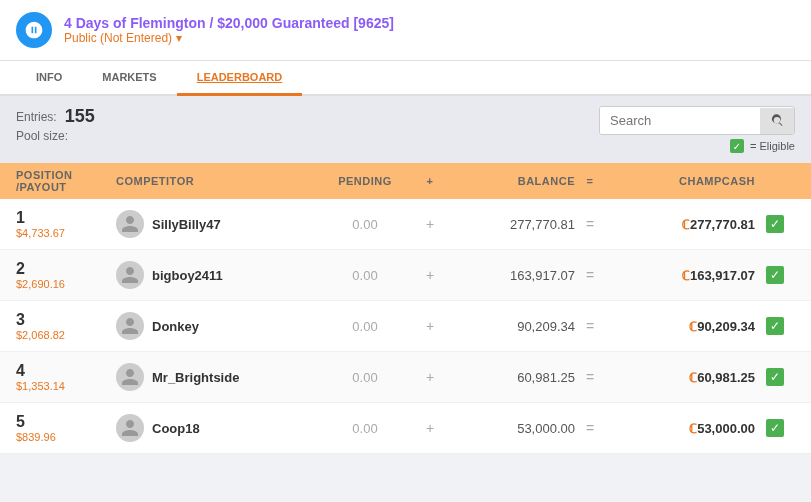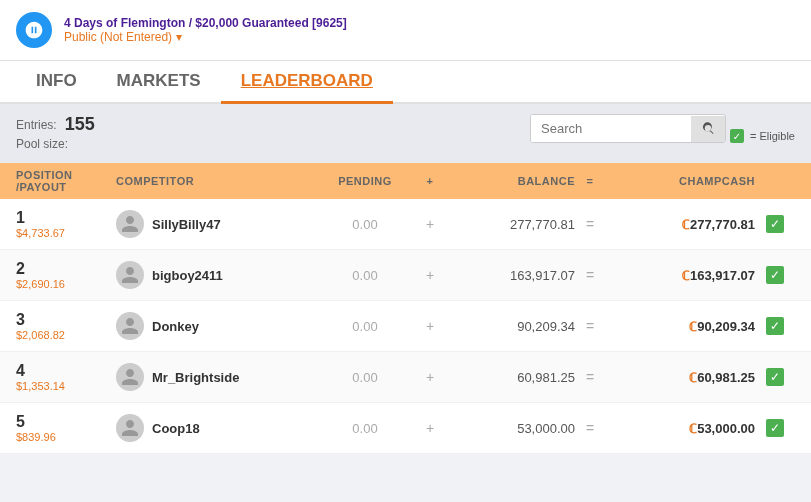--- a/index.html
+++ b/index.html
@@ -35,22 +35,22 @@
     .header-logo svg {
       width: 20px;
       height: 20px;
       fill: white;
     }
 
     .header-text {}
 
     .header-title {
       font-weight: bold;
-      font-size: 12px;
-      color: #4c1d95;
+      font-size: 14px;
+      color: #8b5cf6;
     }
 
     .header-subtitle {
       font-size: 12px;
       color: #e87722;
       cursor: pointer;
       display: flex;
       align-items: center;
       gap: 4px;
       text-align: right;
@@ -59,21 +59,21 @@
     .tabs {
       background: #fff;
       display: flex;
       padding: 0 16px;
       border-bottom: 2px solid #e0e0e0;
     }
 
     .tab {
       padding: 10px 20px;
       cursor: pointer;
-      font-size: 17px;
+      font-size: 11px;
       font-weight: 600;
       color: #666;
       text-transform: uppercase;
       border-bottom: 3px solid transparent;
       margin-bottom: -2px;
     }
 
     .tab.active {
       color: #e87722;
       border-bottom: 3px solid #e87722;
@@ -103,21 +103,21 @@
     }
 
     .meta-value {
       font-size: 18px;
       font-weight: bold;
       color: #333;
     }
 
     .meta-right {
       display: flex;
-      flex-direction: row;
+      flex-direction: column;
       align-items: flex-end;
       gap: 4px;
     }
 
     .search-box {
       display: flex;
       align-items: center;
       background: #fff;
       border: 1px solid #ccc;
       border-radius: 3px;

